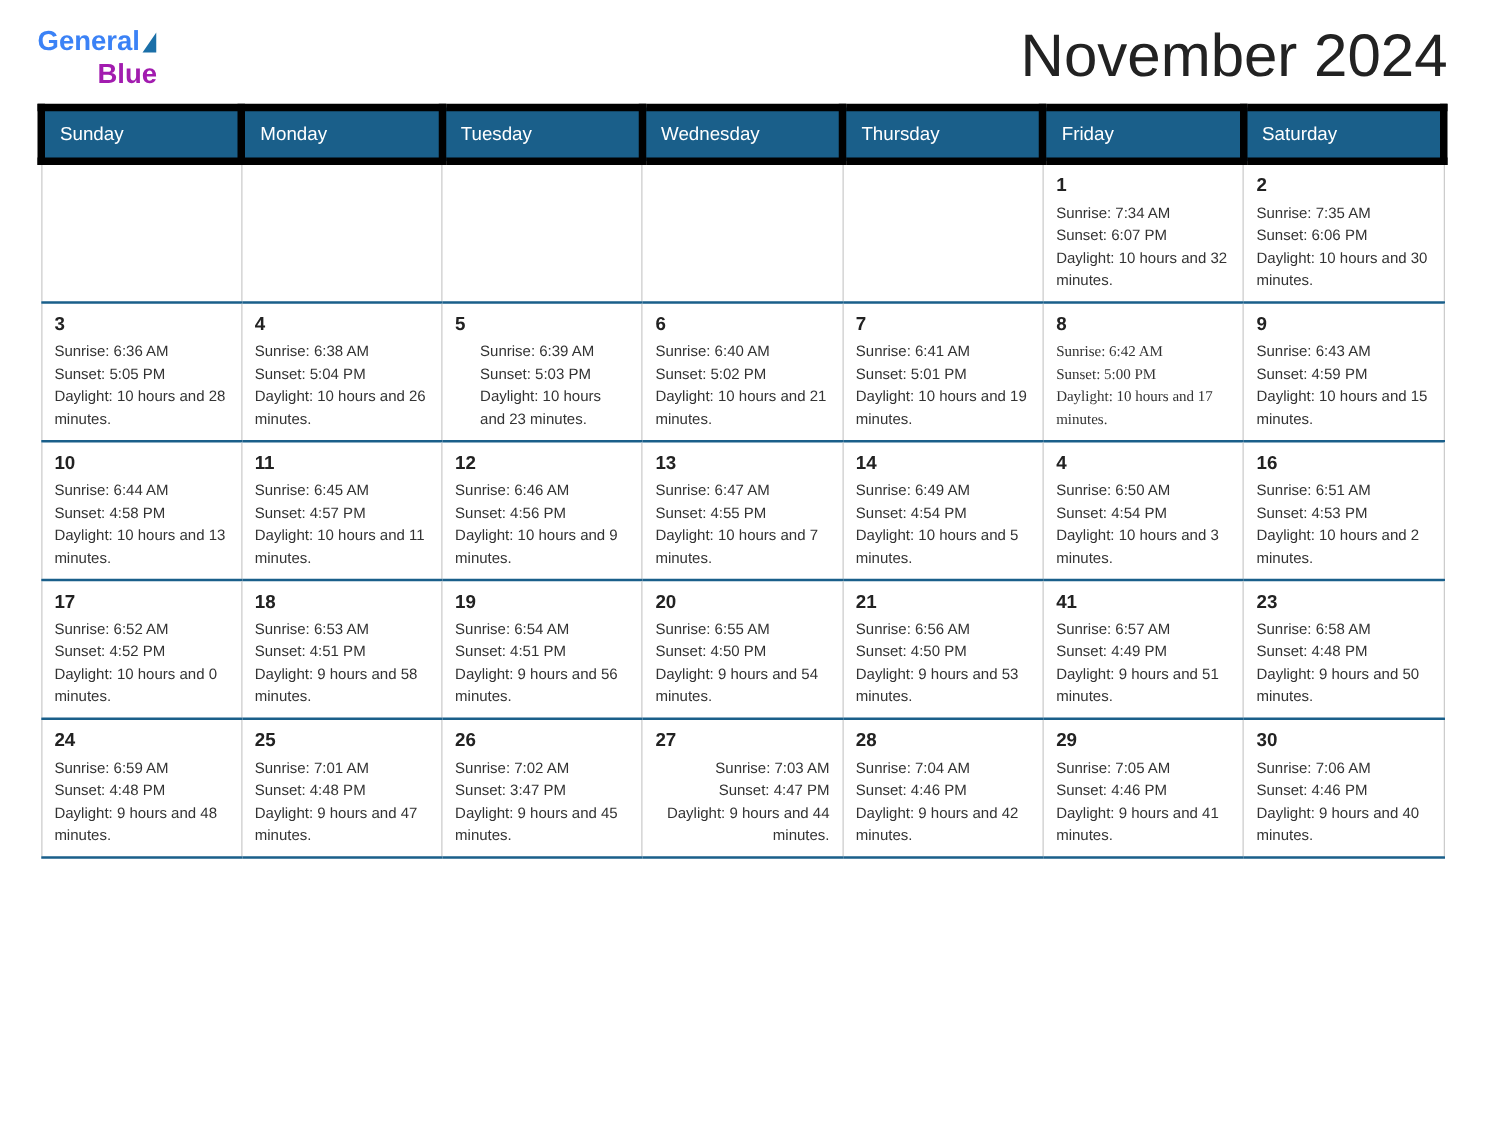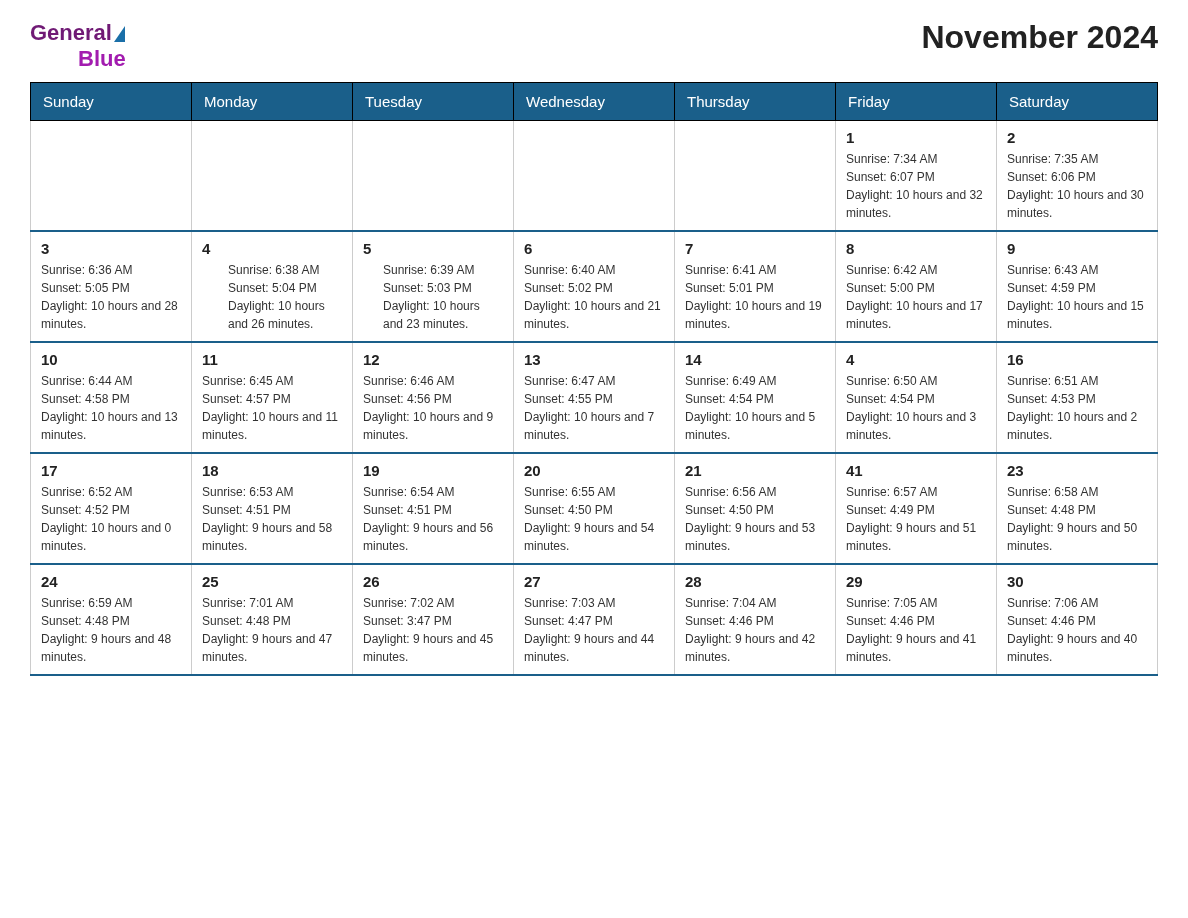--- a/index.html
+++ b/index.html
@@ -27,43 +27,43 @@
     }
     .logo-line2 {
       display: flex;
       align-items: center;
       margin-left: 48px;
     }
     .title-block {
       text-align: right;
     }
     .main-title {
-      font-size: 32px;
-      font-weight: bold;
+      font-size: 48px;
+      font-weight: normal;
       color: #222;
       line-height: 1.1;
     }
     .subtitle {
       font-size: 18px;
       color: #444;
       margin-top: 4px;
     }
     .calendar-table {
       width: 100%;
       border-collapse: collapse;
       margin-top: 10px;
     }
     .calendar-table th {
       background-color: #1a5f8a;
       color: #ffffff;
       text-align: left;
       padding: 10px 12px;
       font-size: 15px;
       font-weight: normal;
-      border: 1px solid #000000;
+      border: 6px solid #000000;
     }
     .calendar-table td {
       vertical-align: top;
       padding: 8px 10px;
       border: 1px solid #cccccc;
       width: 14.28%;
       min-height: 90px;
       background: #fff;
     }
     .calendar-table tr.week-row td {
@@ -84,21 +84,21 @@
     .empty-cell {
       background: #f5f5f5;
     }
   </style>
 </head>
 <body>
 
 <div class="header-top">
   <div class="logo-wrapper">
     <div class="logo-line1">
-      <span style="font-size:22px;font-weight:bold;color:#701a75;font-family:Arial,sans-serif;">General</span>
+      <span style="font-size:22px;font-weight:bold;color:#3b82f6;font-family:Arial,sans-serif;">General</span>
       <span style="display:inline-block;width:0;height:0;border-left:11px solid transparent;border-bottom:16px solid #1a6fa8;margin-left:2px;margin-bottom:-2px;"></span>
     </div>
     <div class="logo-line2">
       <span style="font-size:22px;font-weight:bold;color:#a21caf;font-family:Arial,sans-serif;">Blue</span>
     </div>
   </div>
   <div class="title-block">
     <div class="main-title">November 2024</div>
   </div>
 </div>
@@ -137,21 +137,21 @@
       </tr>
       <tr class="week-row">
         <td>
           <span class="day-number">3</span>
           <div class="day-info" style="white-space: pre-line;">Sunrise: 6:36 AM
 Sunset: 5:05 PM
 Daylight: 10 hours and 28 minutes.</div>
         </td>
         <td>
           <span class="day-number">4</span>
-          <div class="day-info" style="white-space: pre-line; margin-left: 26px;">Sunrise: 6:38 AM
+          <div class="day-info" style="white-space: pre-line;">Sunrise: 6:38 AM
 Sunset: 5:04 PM
 Daylight: 10 hours and 26 minutes.</div>
         </td>
         <td>
           <span class="day-number">5</span>
           <div class="day-info" style="white-space: pre-line; margin-left: 20px;">Sunrise: 6:39 AM
 Sunset: 5:03 PM
 Daylight: 10 hours and 23 minutes.</div>
         </td>
         <td>
@@ -161,21 +161,21 @@
 Daylight: 10 hours and 21 minutes.</div>
         </td>
         <td>
           <span class="day-number">7</span>
           <div class="day-info" style="white-space: pre-line;">Sunrise: 6:41 AM
 Sunset: 5:01 PM
 Daylight: 10 hours and 19 minutes.</div>
         </td>
         <td>
           <span class="day-number">8</span>
-          <div class="day-info" style="white-space: pre-line;">Sunrise: 6:42 AM
+          <div class="day-info" style="white-space: pre-line; font-family: Liberation Serif, serif;">Sunrise: 6:42 AM
 Sunset: 5:00 PM
 Daylight: 10 hours and 17 minutes.</div>
         </td>
         <td>
           <span class="day-number">9</span>
           <div class="day-info" style="white-space: pre-line;">Sunrise: 6:43 AM
 Sunset: 4:59 PM
 Daylight: 10 hours and 15 minutes.</div>
         </td>
       </tr>
@@ -281,21 +281,21 @@
 Daylight: 9 hours and 47 minutes.</div>
         </td>
         <td>
           <span class="day-number">26</span>
           <div class="day-info" style="white-space: pre-line;">Sunrise: 7:02 AM
 Sunset: 3:47 PM
 Daylight: 9 hours and 45 minutes.</div>
         </td>
         <td>
           <span class="day-number">27</span>
-          <div class="day-info" style="white-space: pre-line;">Sunrise: 7:03 AM
+          <div class="day-info" style="white-space: pre-line; text-align: right;">Sunrise: 7:03 AM
 Sunset: 4:47 PM
 Daylight: 9 hours and 44 minutes.</div>
         </td>
         <td>
           <span class="day-number">28</span>
           <div class="day-info" style="white-space: pre-line;">Sunrise: 7:04 AM
 Sunset: 4:46 PM
 Daylight: 9 hours and 42 minutes.</div>
         </td>
         <td>

